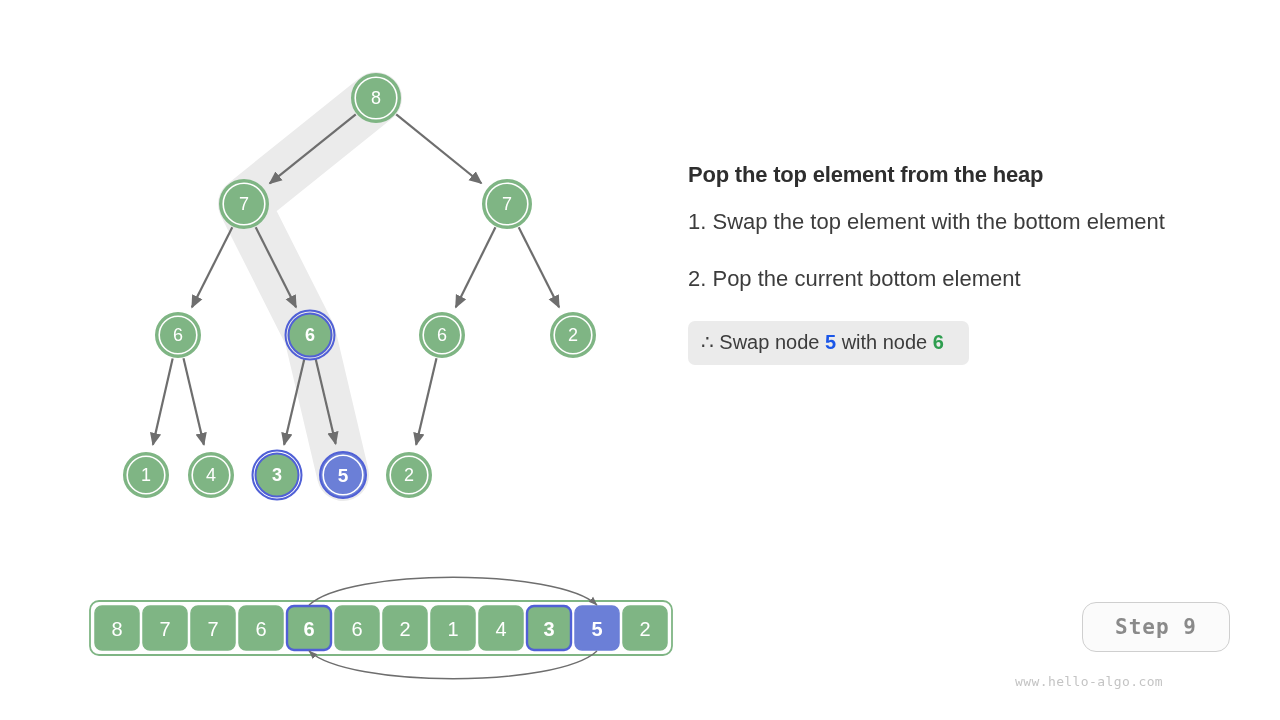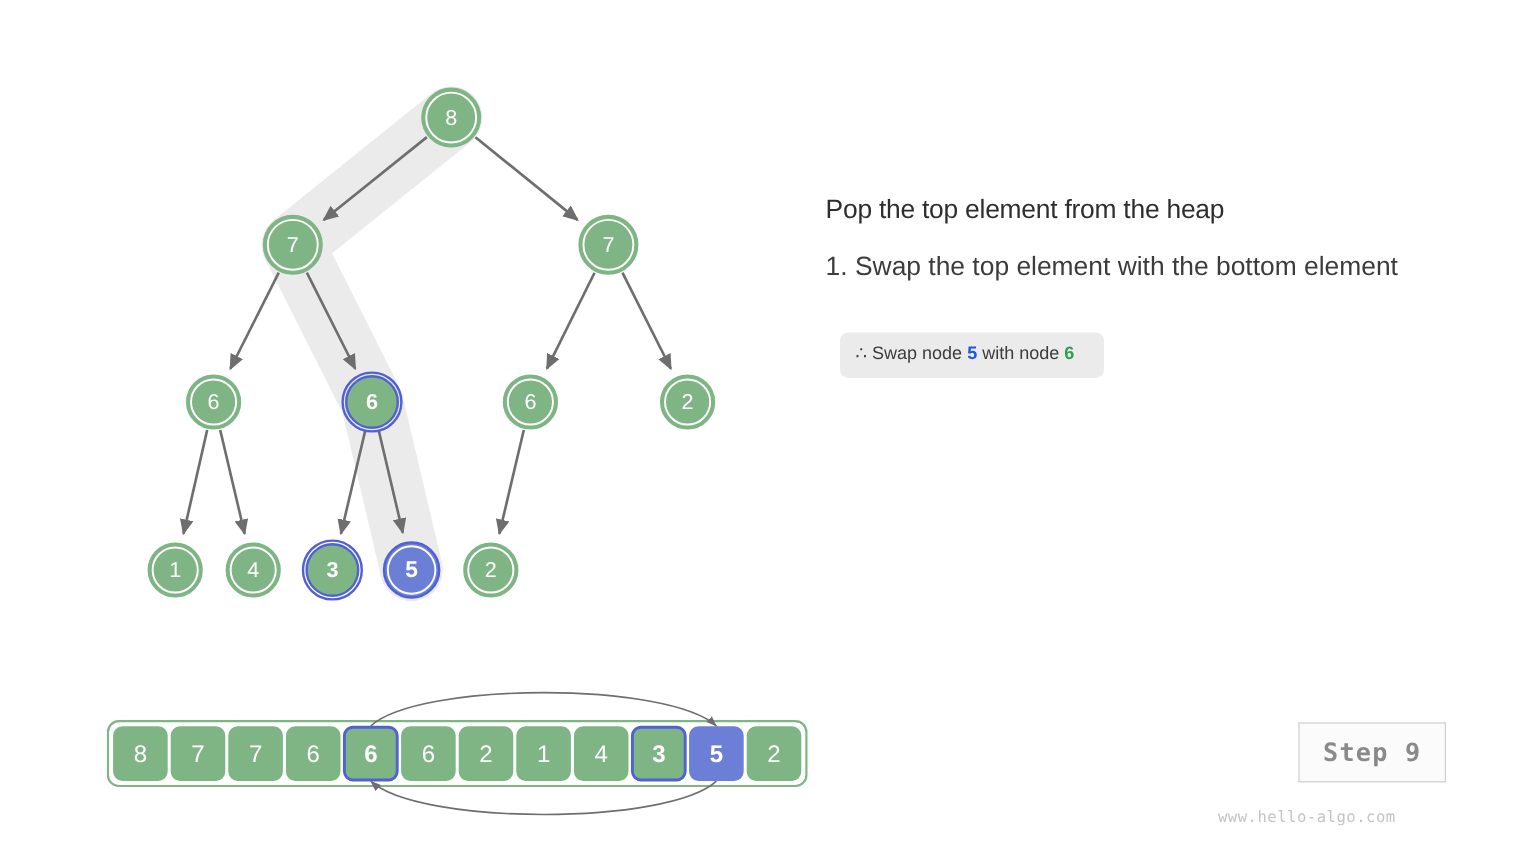--- a/index.html
+++ b/index.html
@@ -28,62 +28,62 @@
 
   
   .panel {
     position: absolute;
     left: 688px;
     top: 162px;
     width: 560px;
   }
   .panel-title {
     font-size: 22px;
-    font-weight: normal;
+    font-weight: bold;
     color: #2e2e2e;
     letter-spacing: -0.2px;
     margin: 0 0 20px 0;
     line-height: 1.2;
   }
   .step-line {
     font-size: 22px;
     color: #3c3c3c;
     margin: 0 0 29px 0;
     line-height: 1.25;
   }
   .reason-line {
     font-size: 19px;
     color: #3c3c3c;
     margin: 0 0 8px 0;
     padding-left: 13px;
     line-height: 1.3;
   }
   .conclusion-line {
     display: inline-block;
-    font-size: 15px;
+    font-size: 20px;
     color: #3c3c3c;
     background: #ebebeb;
     border-radius: 7px;
     padding: 9px 25px 10px 13px;
     line-height: 1.25;
-    margin: 12px;
+    margin: 0;
   }
   .num-blue { color: #1a56e8; font-weight: bold; }
   .num-green { color: #2e9e4f; font-weight: bold; }
 
   
   .step-badge {
     position: absolute;
     left: 1082px;
     top: 602px;
-    width: 123px;
+    width: 148px;
     height: 50px;
     box-sizing: border-box;
     border: 1.4px solid #cfcfcf;
-    border-radius: 0;
+    border-radius: 14px;
     background: #fbfbfb;
     display: flex;
     align-items: center;
     justify-content: center;
     font-family: "DejaVu Sans Mono", monospace;
     font-size: 21px;
     font-weight: bold;
     letter-spacing: 1px;
     color: #8a8a8a;
   }
@@ -244,20 +244,21 @@
   <g id="swap-arrow-layer">
       <path d="M309 605 C 349 568, 557 568, 597 605" fill="none" stroke="#6e6e6e" stroke-width="1.4" marker-end="url(#arrowhead-thin)"></path>
       <path d="M597 651 C 557 688, 349 688, 309 651" fill="none" stroke="#6e6e6e" stroke-width="1.4" marker-end="url(#arrowhead-thin)"></path>
     </g>
 </svg>
 
 <div class="panel">
   <h1 class="panel-title">Pop the top element from the heap</h1>
 
   <p class="step-line">1. Swap the top element with the bottom element</p>
+  <p class="step-line">2. Pop the current bottom element</p>
 
 
   <p style="margin:0;">
     <span class="conclusion-line">
       <span>∴</span>
       <span>Swap node</span>
       <span class="num-blue">5</span>
       <span>with node</span>
       <span class="num-green">6</span>
     </span>

